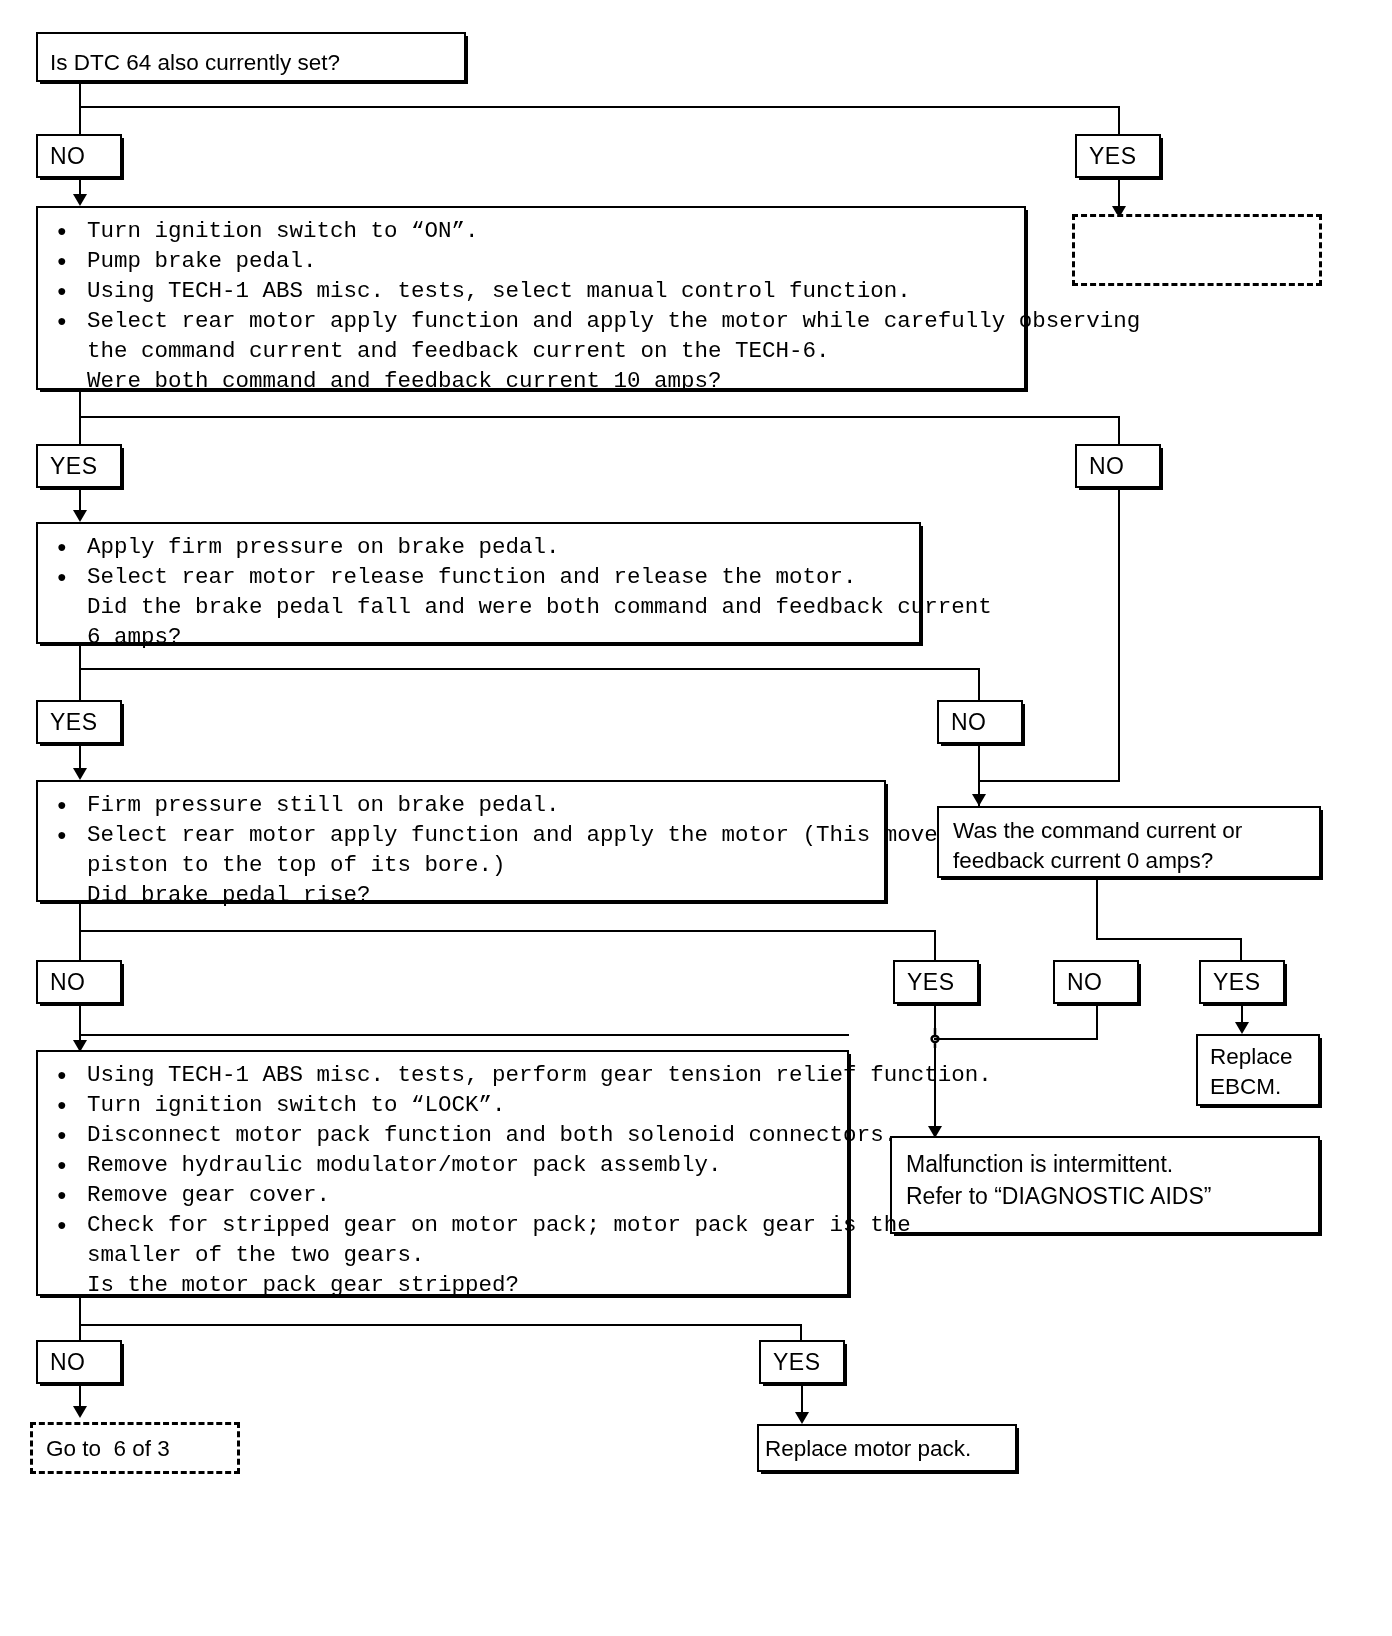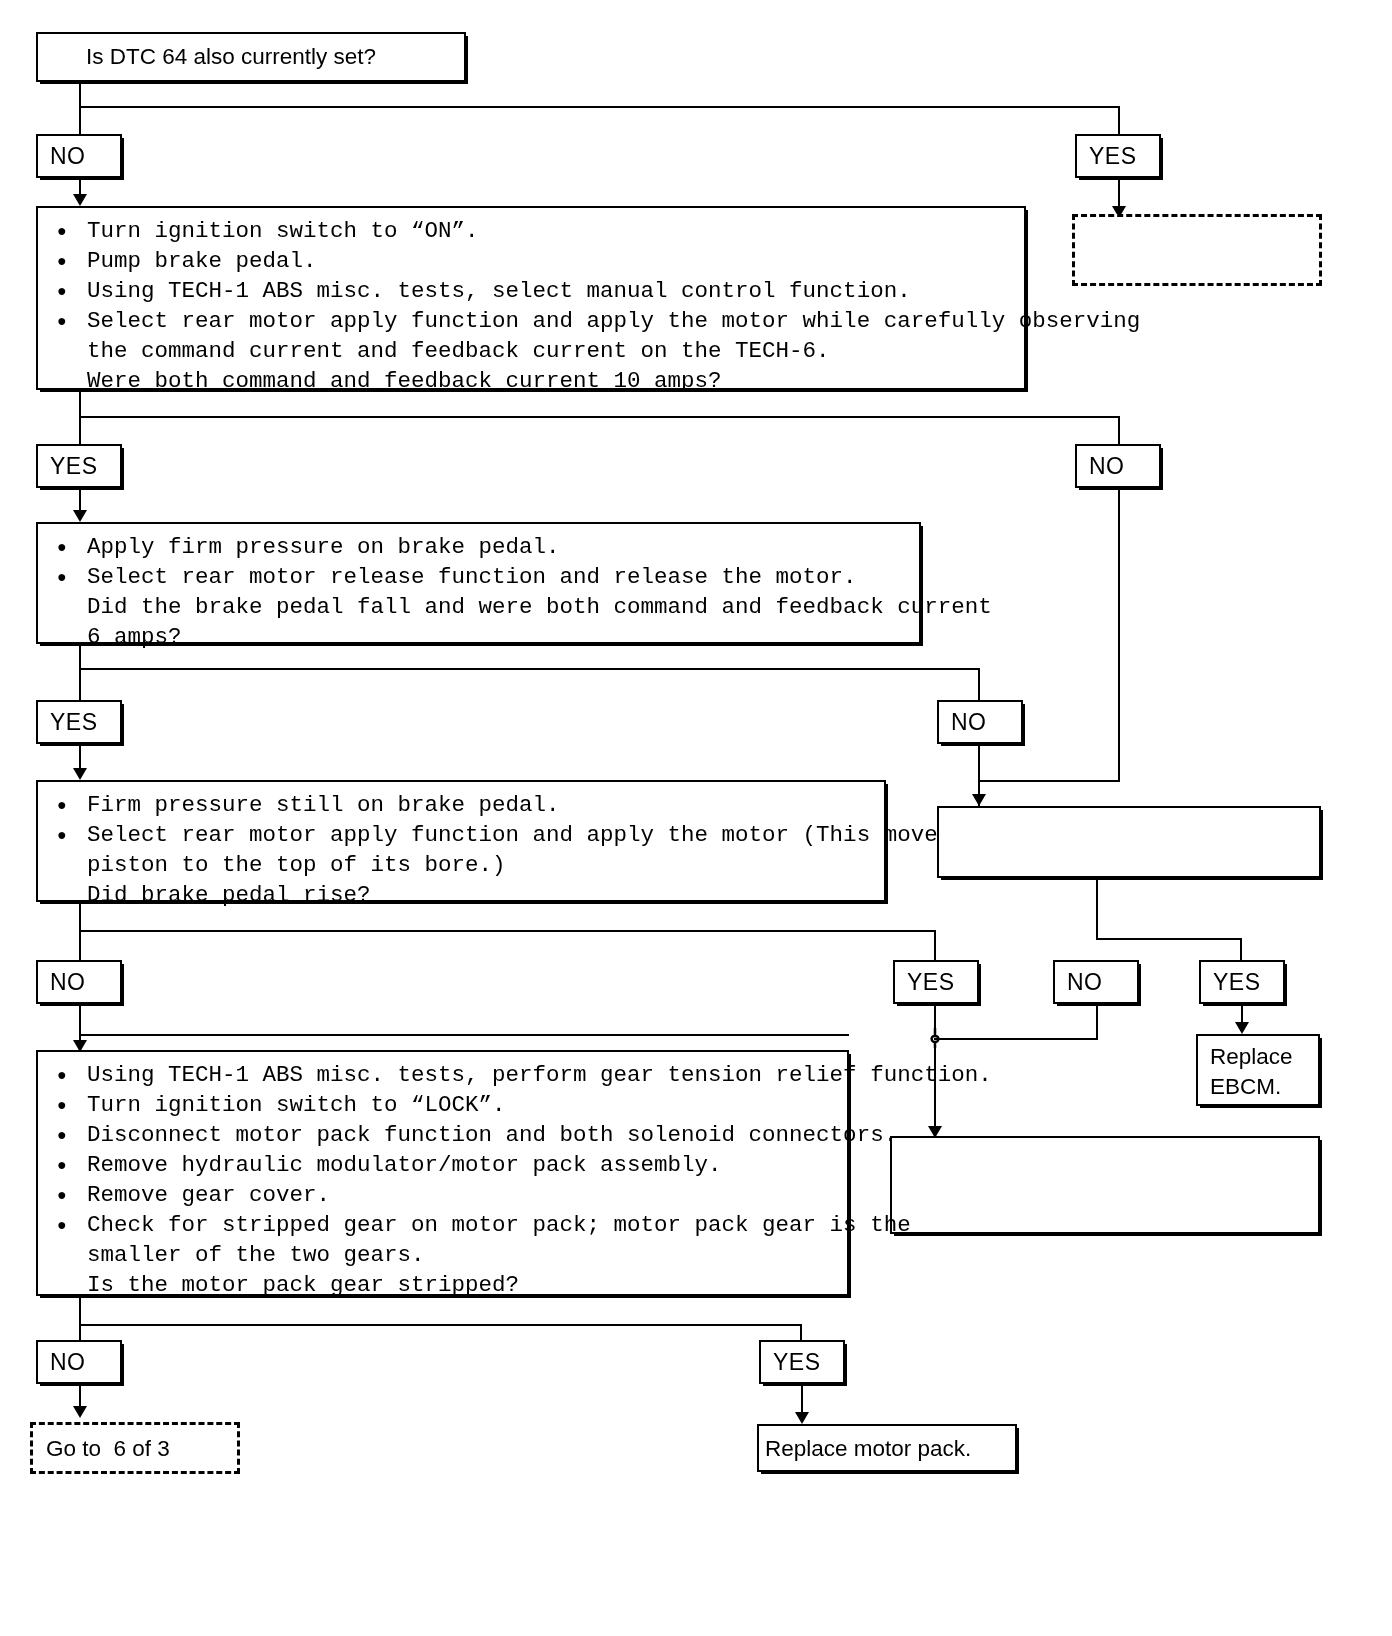--- a/index.html
+++ b/index.html
@@ -26,21 +26,21 @@
   .arw{position:absolute;width:0;height:0;border-left:7px solid transparent;
        border-right:7px solid transparent;border-top:12px solid #000;}
   .hop{position:absolute;}
 </style>
 </head>
 <body>
 
 <div id="canvas">
 
   <div class="box" style="left:36px;top:32px;width:430px;height:50px;"></div>
-  <div class="txt" style="left:50px;top:42px;width:410px;margin-left:36px;">Is DTC 64 also currently set?</div>
+  <div class="txt" style="left:50px;top:48px;width:410px;">Is DTC 64 also currently set?</div>
 
   <div class="ln v" style="left:79px;top:82px;height:26px;"></div>
 
   <div class="ln h" style="left:79px;top:106px;width:1041px;"></div>
   <div class="ln v" style="left:1118px;top:106px;height:28px;"></div>
   <div class="ln v" style="left:79px;top:106px;height:28px;"></div>
 
   <div class="yn" style="left:36px;top:134px;width:86px;height:44px;">
       <span>NO</span>
     </div>
@@ -129,20 +129,22 @@
     <span class="t">Firm pressure still on brake pedal.</span>
   </div>
   <div class="bul" style="left:57px;top:820px;width:820px;">
     <span class="b">●</span>
     <span class="t">Select rear motor apply function and apply the motor (This moves the
 piston to the top of its bore.)
 Did brake pedal rise?</span>
   </div>
 
   <div class="box" style="left:937px;top:806px;width:384px;height:72px;"></div>
+  <div class="txt" style="left:953px;top:816px;width:365px;">Was the command current or
+feedback current 0 amps?</div>
 
   <div class="ln v" style="left:1096px;top:878px;height:62px;"></div>
   <div class="ln h" style="left:1096px;top:938px;width:146px;"></div>
   <div class="ln v" style="left:1240px;top:938px;height:22px;"></div>
 
   <div class="yn" style="left:1053px;top:960px;width:86px;height:44px;">
       <span>NO</span>
     </div>
   <div class="yn" style="left:1199px;top:960px;width:86px;height:44px;">
       <span>YES</span>
@@ -170,20 +172,22 @@
     </div>
 
   <div class="ln v" style="left:934px;top:1004px;height:26px;"></div>
   <svg class="hop" style="left:918px;top:1028px;width:34px;height:20px;" viewBox="0 0 34 20">
     <path d="M17 20 L17 14 M17 14 C13 14 12 8 17 8 C22 8 21 14 17 14 M17 8 L17 0" stroke="#000" stroke-width="2.5" fill="none"></path>
   </svg>
   <div class="ln v" style="left:934px;top:1046px;height:98px;"></div>
   <div class="arw" style="left:928px;top:1126px;"></div>
 
   <div class="box" style="left:890px;top:1136px;width:430px;height:98px;"></div>
+  <div class="txt" style="left:906px;top:1148px;width:410px;font-size:23px;line-height:32px;">Malfunction is intermittent.
+Refer to “DIAGNOSTIC AIDS”</div>
 
   <div class="ln v" style="left:79px;top:1004px;height:32px;"></div>
   <div class="ln h" style="left:79px;top:1034px;width:770px;"></div>
   <div class="ln v" style="left:79px;top:1034px;height:22px;"></div>
   <div class="arw" style="left:73px;top:1040px;"></div>
 
   <div class="box" style="left:36px;top:1050px;width:813px;height:246px;"></div>
   <div class="bul" style="left:57px;top:1060px;width:780px;">
     <span class="b">●</span>
     <span class="t">Using TECH-1 ABS misc. tests, perform gear tension relief function.</span>

